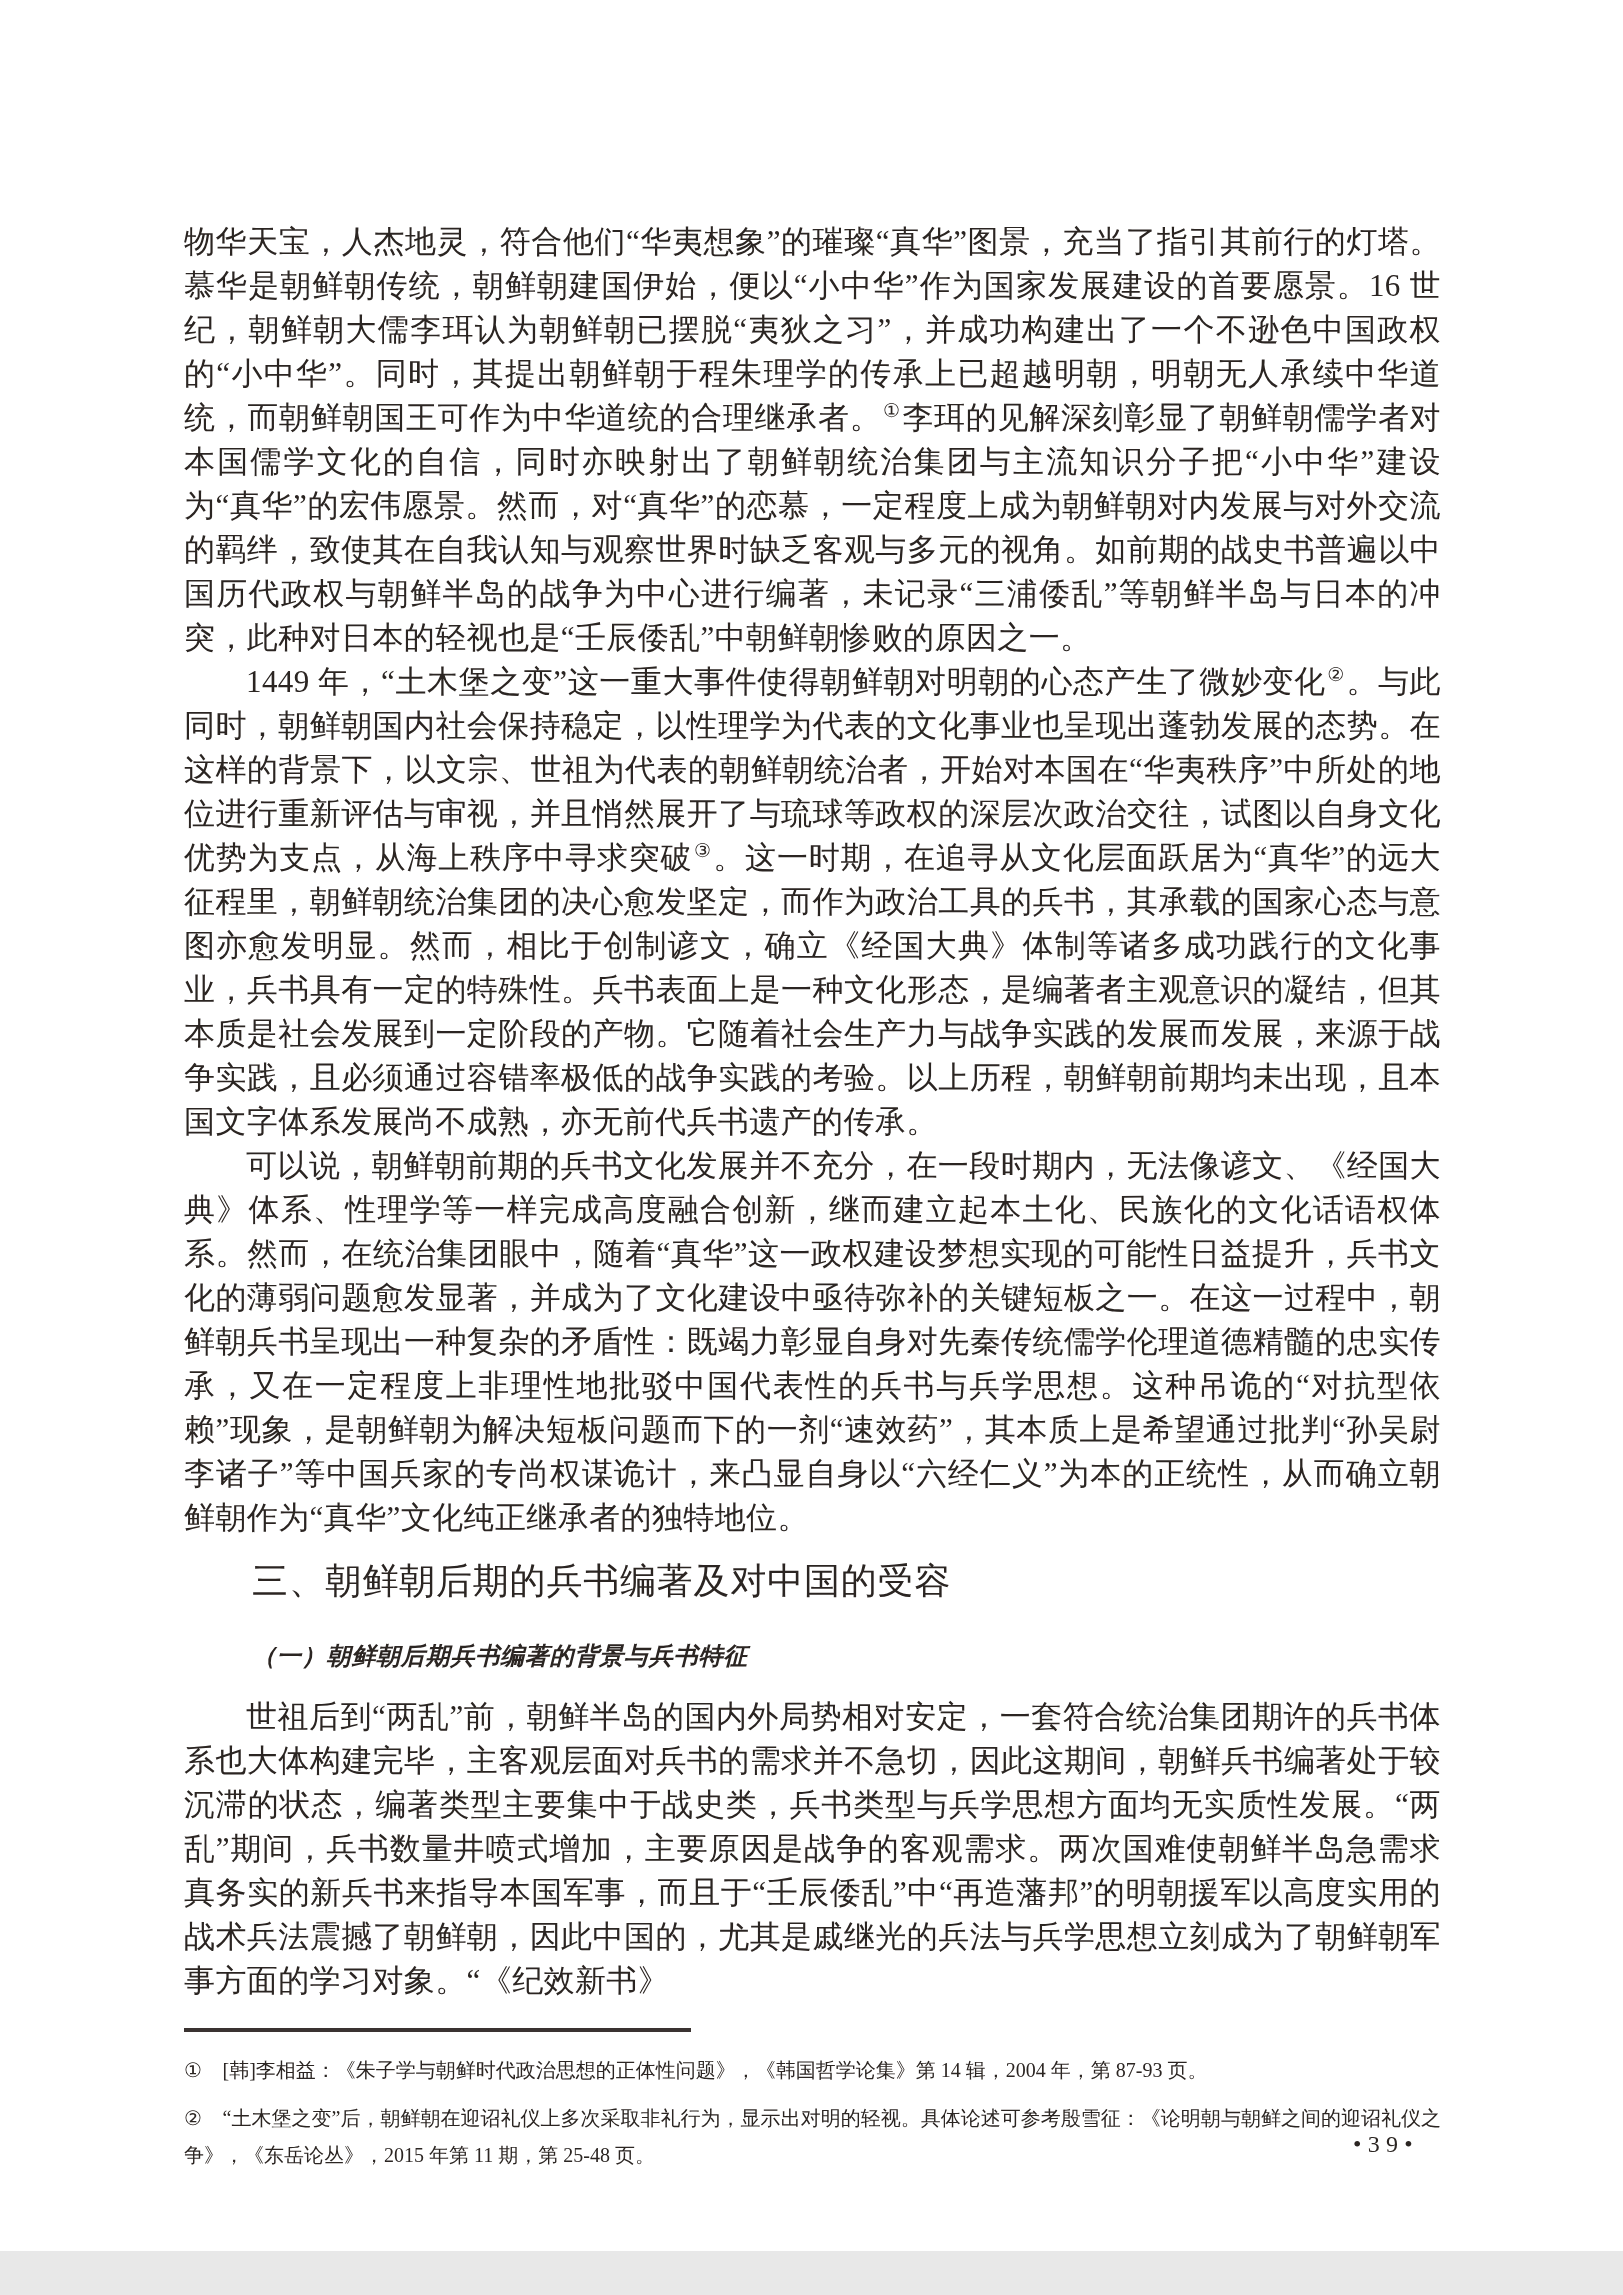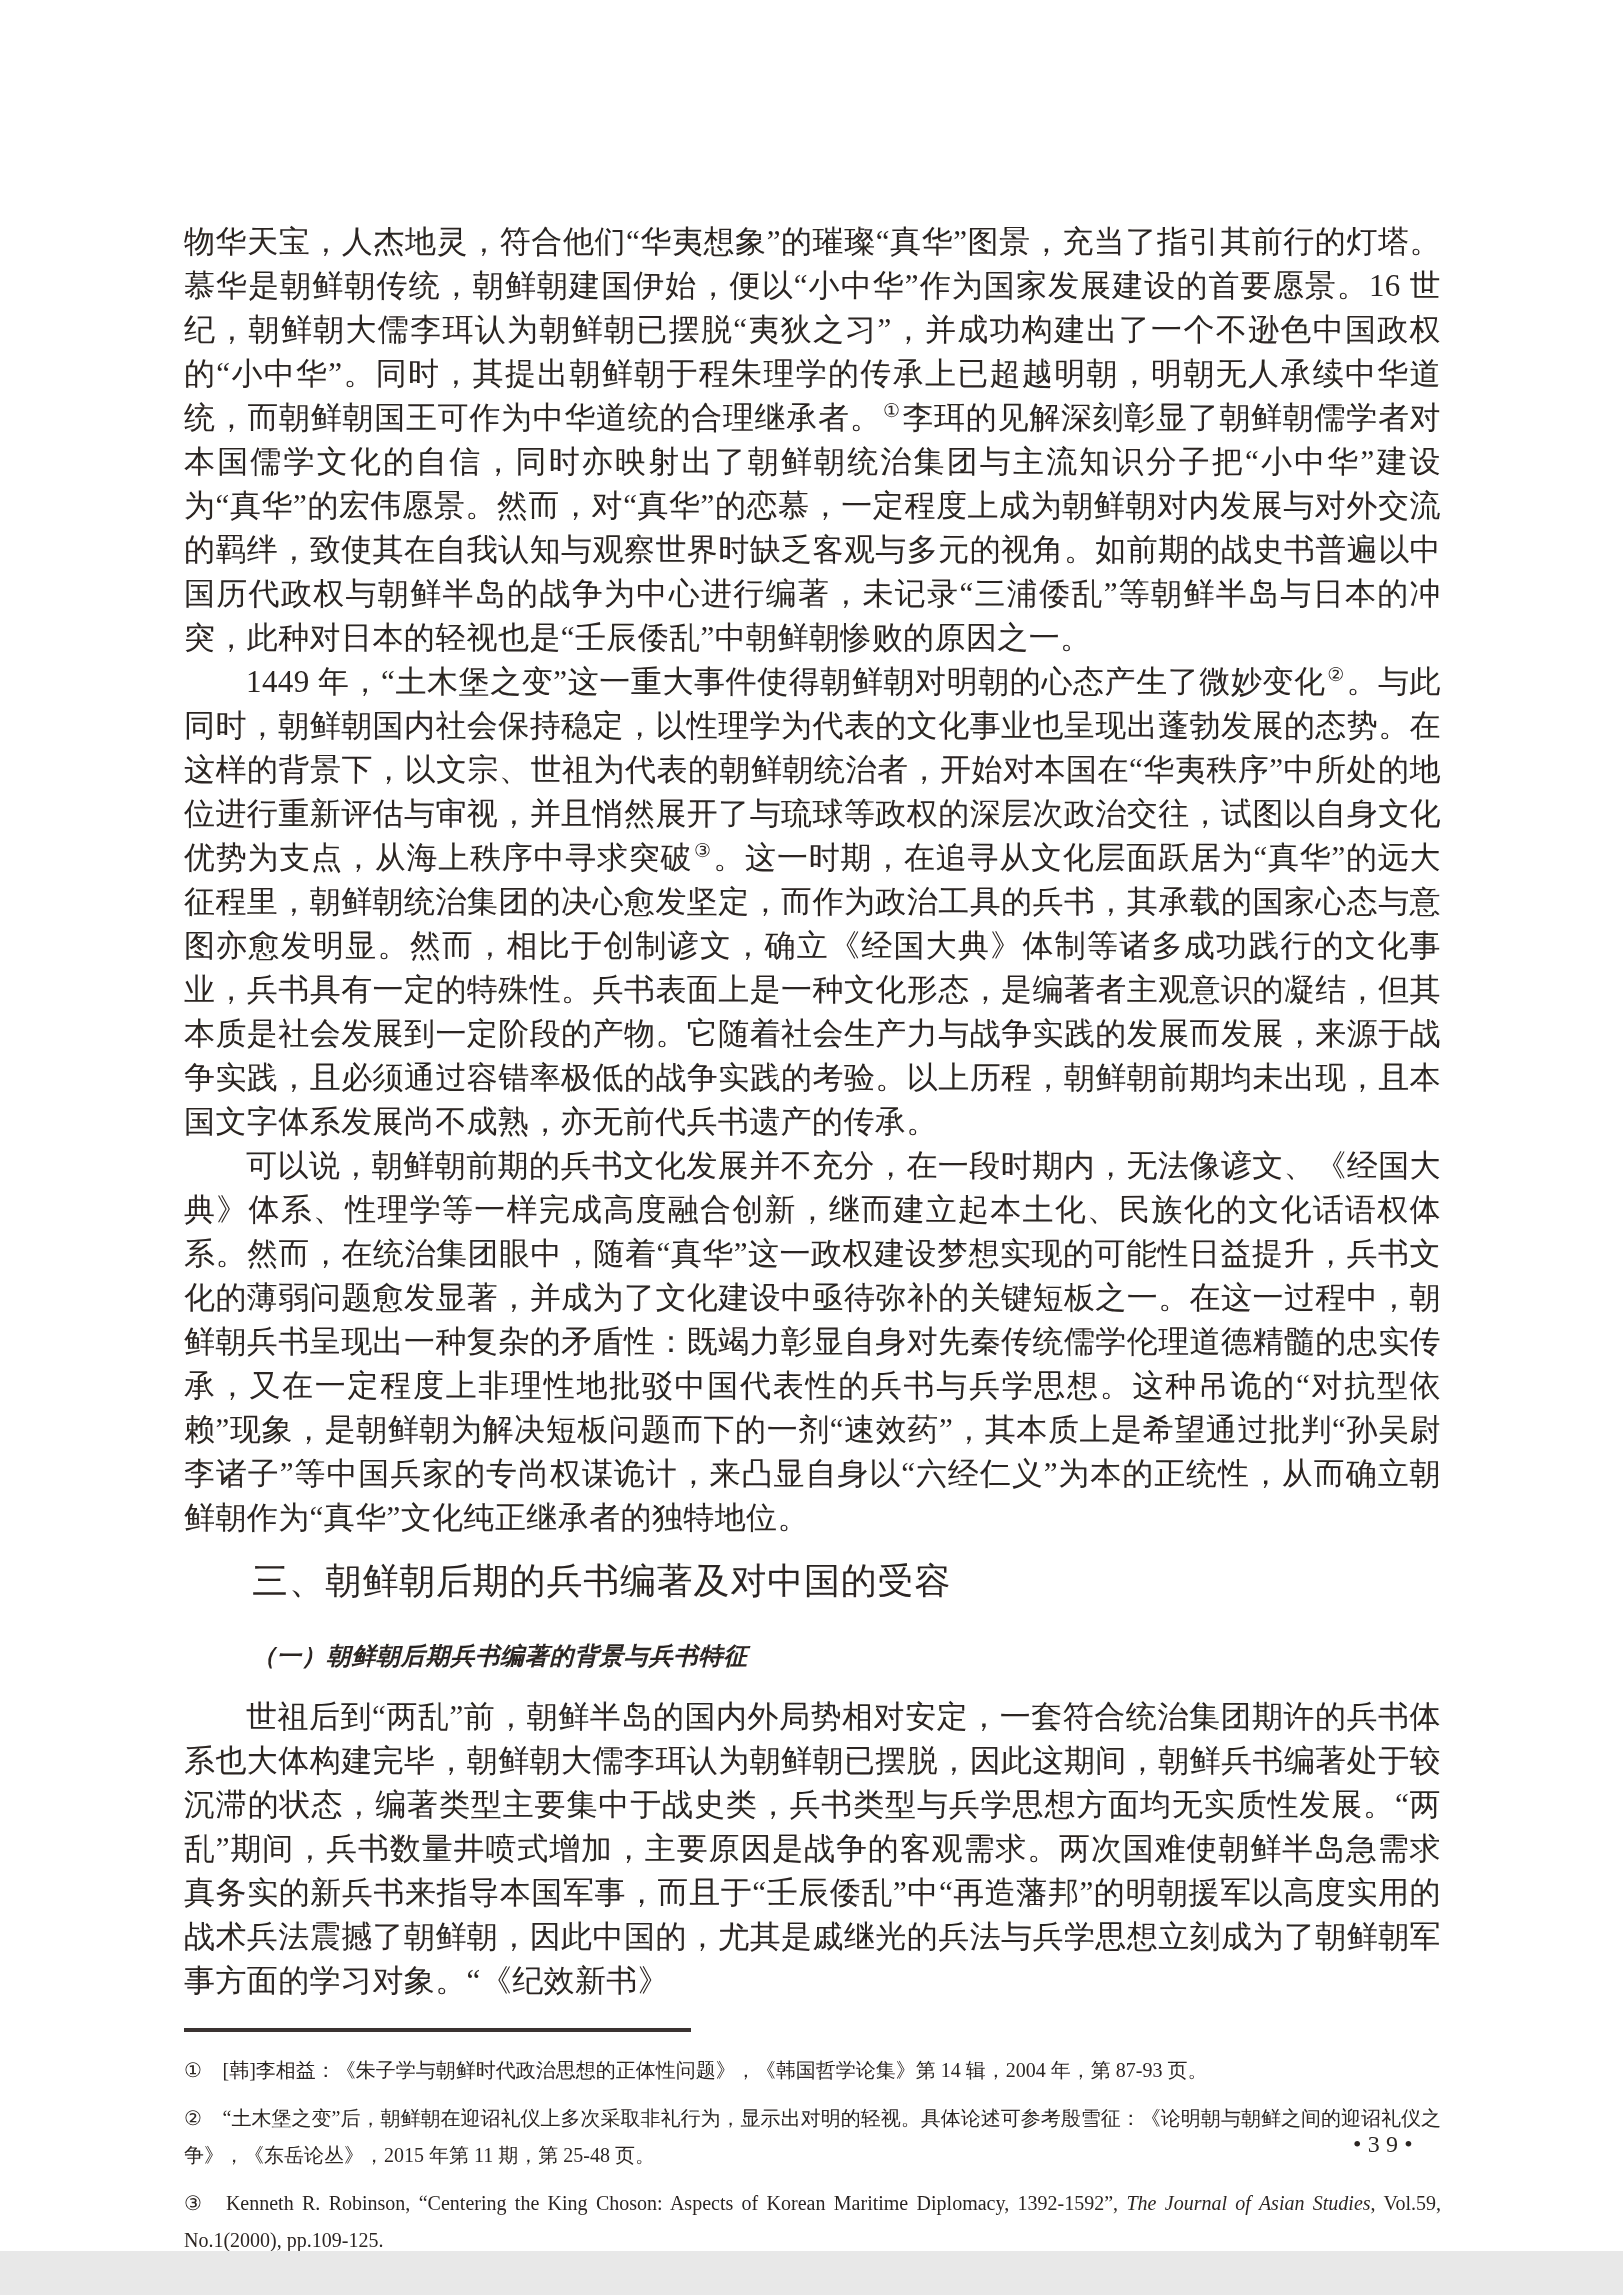--- a/index.html
+++ b/index.html
@@ -83,33 +83,30 @@
     <p class="para"><span>物华天宝，人杰地灵，符合他们“华夷想象”的璀璨“真华”图景，充当了指引其前行的灯塔。慕华是朝鲜朝传统，朝鲜朝建国伊始，便以“小中华”作为国家发展建设的首要愿景。16 世纪，朝鲜朝大儒李珥认为朝鲜朝已摆脱“夷狄之习”，并成功构建出了一个不逊色中国政权的“小中华”。同时，其提出朝鲜朝于程朱理学的传承上已超越明朝，明朝无人承续中华道统，而朝鲜朝国王可作为中华道统的合理继承者。</span><sup class="fnref">①</sup><span>李珥的见解深刻彰显了朝鲜朝儒学者对本国儒学文化的自信，同时亦映射出了朝鲜朝统治集团与主流知识分子把“小中华”建设为“真华”的宏伟愿景。然而，对“真华”的恋慕，一定程度上成为朝鲜朝对内发展与对外交流的羁绊，致使其在自我认知与观察世界时缺乏客观与多元的视角。如前期的战史书普遍以中国历代政权与朝鲜半岛的战争为中心进行编著，未记录“三浦倭乱”等朝鲜半岛与日本的冲突，此种对日本的轻视也是“壬辰倭乱”中朝鲜朝惨败的原因之一。</span></p>
 
     <p class="para indent"><span>1449 年，“土木堡之变”这一重大事件使得朝鲜朝对明朝的心态产生了微妙变化</span><sup class="fnref">②</sup><span>。与此同时，朝鲜朝国内社会保持稳定，以性理学为代表的文化事业也呈现出蓬勃发展的态势。在这样的背景下，以文宗、世祖为代表的朝鲜朝统治者，开始对本国在“华夷秩序”中所处的地位进行重新评估与审视，并且悄然展开了与琉球等政权的深层次政治交往，试图以自身文化优势为支点，从海上秩序中寻求突破</span><sup class="fnref">③</sup><span>。这一时期，在追寻从文化层面跃居为“真华”的远大征程里，朝鲜朝统治集团的决心愈发坚定，而作为政治工具的兵书，其承载的国家心态与意图亦愈发明显。然而，相比于创制谚文，确立《经国大典》体制等诸多成功践行的文化事业，兵书具有一定的特殊性。兵书表面上是一种文化形态，是编著者主观意识的凝结，但其本质是社会发展到一定阶段的产物。它随着社会生产力与战争实践的发展而发展，来源于战争实践，且必须通过容错率极低的战争实践的考验。以上历程，朝鲜朝前期均未出现，且本国文字体系发展尚不成熟，亦无前代兵书遗产的传承。</span></p>
 
     <p class="para indent"><span>可以说，朝鲜朝前期的兵书文化发展并不充分，在一段时期内，无法像谚文、《经国大典》体系、性理学等一样完成高度融合创新，继而建立起本土化、民族化的文化话语权体系。然而，在统治集团眼中，随着“真华”这一政权建设梦想实现的可能性日益提升，兵书文化的薄弱问题愈发显著，并成为了文化建设中亟待弥补的关键短板之一。在这一过程中，朝鲜朝兵书呈现出一种复杂的矛盾性：既竭力彰显自身对先秦传统儒学伦理道德精髓的忠实传承，又在一定程度上非理性地批驳中国代表性的兵书与兵学思想。这种吊诡的“对抗型依赖”现象，是朝鲜朝为解决短板问题而下的一剂“速效药”，其本质上是希望通过批判“孙吴尉李诸子”等中国兵家的专尚权谋诡计，来凸显自身以“六经仁义”为本的正统性，从而确立朝鲜朝作为“真华”文化纯正继承者的独特地位。</span></p>
 
     <h2 class="section-heading">三、朝鲜朝后期的兵书编著及对中国的受容</h2>
 
     <h3 class="subsection-heading">（一）朝鲜朝后期兵书编著的背景与兵书特征</h3>
 
-    <p class="para indent after-sub"><span>世祖后到“两乱”前，朝鲜半岛的国内外局势相对安定，一套符合统治集团期许的兵书体系也大体构建完毕，朝鲜朝大儒李珥认为朝鲜朝已摆脱，因此这期间，朝鲜兵书编著处于较沉滞的状态，编著类型主要集中于战史类，兵书类型与兵学思想方面均无实质性发展。“两乱”期间，兵书数量井喷式增加，主要原因是战争的客观需求。两次国难使朝鲜半岛急需求真务实的新兵书来指导本国军事，而且于“壬辰倭乱”中“再造藩邦”的明朝援军以高度实用的战术兵法震撼了朝鲜朝，因此中国的，尤其是戚继光的兵法与兵学思想立刻成为了朝鲜朝军事方面的学习对象。“《纪效新书》</span></p>
+    <p class="para indent after-sub"><span>世祖后到“两乱”前，朝鲜半岛的国内外局势相对安定，一套符合统治集团期许的兵书体系也大体构建完毕，主客观层面对兵书的需求并不急切，因此这期间，朝鲜兵书编著处于较沉滞的状态，编著类型主要集中于战史类，兵书类型与兵学思想方面均无实质性发展。“两乱”期间，兵书数量井喷式增加，主要原因是战争的客观需求。两次国难使朝鲜半岛急需求真务实的新兵书来指导本国军事，而且于“壬辰倭乱”中“再造藩邦”的明朝援军以高度实用的战术兵法震撼了朝鲜朝，因此中国的，尤其是戚继光的兵法与兵学思想立刻成为了朝鲜朝军事方面的学习对象。“《纪效新书》</span></p>
 
     <hr class="footnote-sep">
 
     <div class="footnote">
       <span class="fn-marker">①</span><span class="fn-text"><span>[韩]李相益：《朱子学与朝鲜时代政治思想的正体性问题》，《韩国哲学论集》第 14 辑，2004 年，第 87-93 页。</span></span>
     </div>
 
     <div class="footnote">
       <span class="fn-marker">②</span><span class="fn-text"><span>“土木堡之变”后，朝鲜朝在迎诏礼仪上多次采取非礼行为，显示出对明的轻视。具体论述可参考殷雪征：《论明朝与朝鲜之间的迎诏礼仪之争》，《东岳论丛》，2015 年第 11 期，第 25-48 页。</span></span>
     </div>
 
-    <div class="footnote">
-      <span class="fn-marker">③</span><span class="fn-text"><span>Kenneth R. Robinson, “Centering the King Choson: Aspects of Korean Maritime Diplomacy, 1392-1592”, </span><span class="italic">The Journal of Asian Studies</span><span>, Vol.59, No.1(2000), pp.109-125.</span></span>
-    </div>
 
   </div>
 
   <div class="page-number">•39•</div>
 </div>
 
 
 </body></html>

